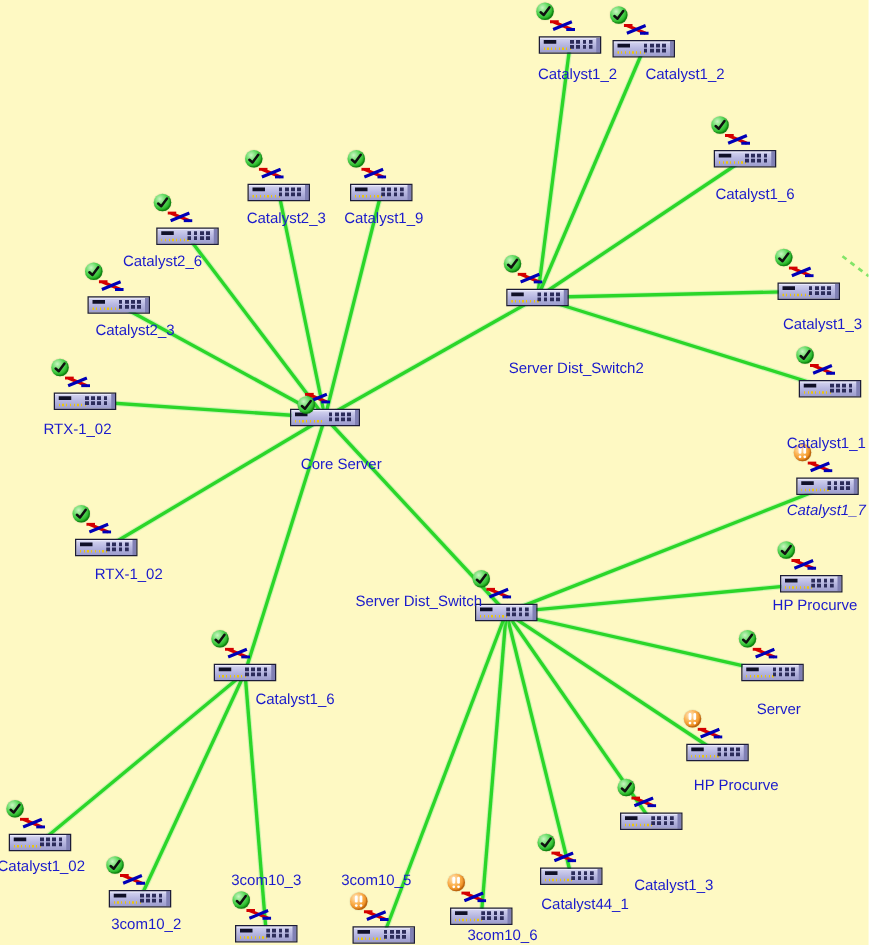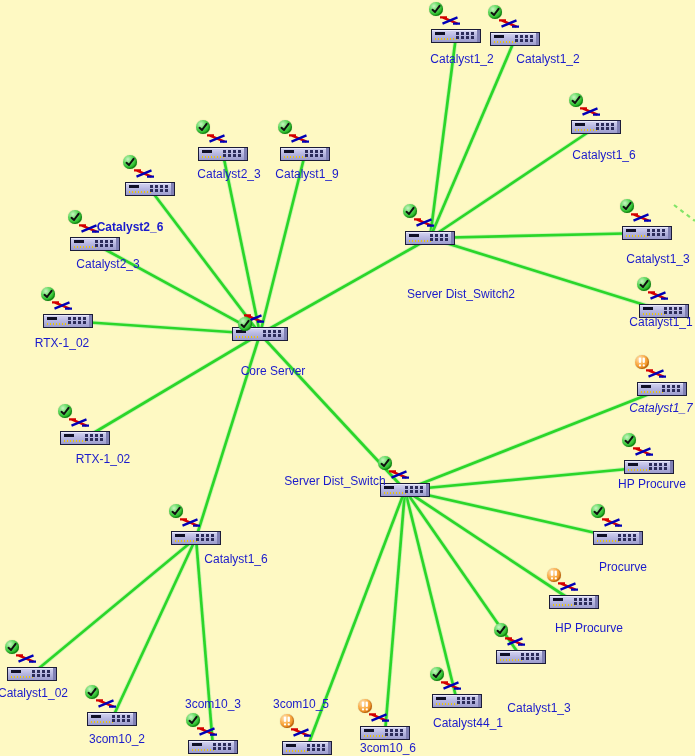--- a/index.html
+++ b/index.html
@@ -223,21 +223,21 @@
       <svg viewBox="0 0 20 9">
         <path class="red" d="M0,1.4 H7 M2.5,1.4 L17.5,7.6"></path>
         <path class="blue" d="M20,7.6 H13 M17.5,1.4 L2.5,7.6"></path>
       </svg>
     </span>
     <span class="device">
       <i class="screen"></i>
       <i class="leds"></i>
       <i class="ports"></i>
     </span>
-    <span class="label" style="left: -20px; top: 32px; font-weight: bold;">Catalyst2_6</span>
+    <span class="label" style="left: -20px; top: 14px;">Catalyst2_6</span>
   </div>
       <div class="node" style="left: 95px; top: 244px;">
     <span class="badge ok" style="left: -20px; top: -27px;">
       <svg viewBox="0 0 14 14">
             <polyline points="3.5,7.8 6,10 10.6,3.8"></polyline>
           </svg>
     </span>
 
     <span class="arrows">
       <svg viewBox="0 0 20 9">
@@ -383,21 +383,21 @@
       <svg viewBox="0 0 20 9">
         <path class="red" d="M0,1.4 H7 M2.5,1.4 L17.5,7.6"></path>
         <path class="blue" d="M20,7.6 H13 M17.5,1.4 L2.5,7.6"></path>
       </svg>
     </span>
     <span class="device">
       <i class="screen"></i>
       <i class="leds"></i>
       <i class="ports"></i>
     </span>
-    <span class="label" style="left: -3px; top: 5px;">Catalyst1_1</span>
+    <span class="label" style="left: -3px; top: 37px;">Catalyst1_1</span>
   </div>
       <div class="node" style="left: 662px; top: 389px;">
 
     <span class="badge warn" style="left: -20px; top: -27px;">
       <svg viewBox="0 0 14 14">
             <g fill="#ffffff">
         <rect x="3.9" y="2.4" width="2.2" height="5.6" rx="1.1"></rect>
         <rect x="7.7" y="2.4" width="2.2" height="5.6" rx="1.1"></rect>
         <rect x="3.9" y="9.3" width="2.2" height="2.2" rx="1.1"></rect>
         <rect x="7.7" y="9.3" width="2.2" height="2.2" rx="1.1"></rect>
@@ -448,21 +448,21 @@
       <svg viewBox="0 0 20 9">
         <path class="red" d="M0,1.4 H7 M2.5,1.4 L17.5,7.6"></path>
         <path class="blue" d="M20,7.6 H13 M17.5,1.4 L2.5,7.6"></path>
       </svg>
     </span>
     <span class="device">
       <i class="screen"></i>
       <i class="leds"></i>
       <i class="ports"></i>
     </span>
-    <span class="label" style="left: 5px; top: 23px;">Procurve</span>
+    <span class="label" style="left: 5px; top: 23px;">Server</span>
   </div>
       <div class="node" style="left: 574px; top: 602px;">
 
     <span class="badge warn" style="left: -20px; top: -27px;">
       <svg viewBox="0 0 14 14">
             <g fill="#ffffff">
         <rect x="3.9" y="2.4" width="2.2" height="5.6" rx="1.1"></rect>
         <rect x="7.7" y="2.4" width="2.2" height="5.6" rx="1.1"></rect>
         <rect x="3.9" y="9.3" width="2.2" height="2.2" rx="1.1"></rect>
         <rect x="7.7" y="9.3" width="2.2" height="2.2" rx="1.1"></rect>
@@ -538,21 +538,21 @@
       <svg viewBox="0 0 20 9">
         <path class="red" d="M0,1.4 H7 M2.5,1.4 L17.5,7.6"></path>
         <path class="blue" d="M20,7.6 H13 M17.5,1.4 L2.5,7.6"></path>
       </svg>
     </span>
     <span class="device">
       <i class="screen"></i>
       <i class="leds"></i>
       <i class="ports"></i>
     </span>
-    <span class="label" style="left: 3px; top: 9px;">3com10_6</span>
+    <span class="label" style="left: 17px; top: 9px;">3com10_6</span>
   </div>
       <div class="node" style="left: 307px; top: 748px;">
 
     <span class="badge warn" style="left: -20px; top: -27px;">
       <svg viewBox="0 0 14 14">
             <g fill="#ffffff">
         <rect x="3.9" y="2.4" width="2.2" height="5.6" rx="1.1"></rect>
         <rect x="7.7" y="2.4" width="2.2" height="5.6" rx="1.1"></rect>
         <rect x="3.9" y="9.3" width="2.2" height="2.2" rx="1.1"></rect>
         <rect x="7.7" y="9.3" width="2.2" height="2.2" rx="1.1"></rect>

